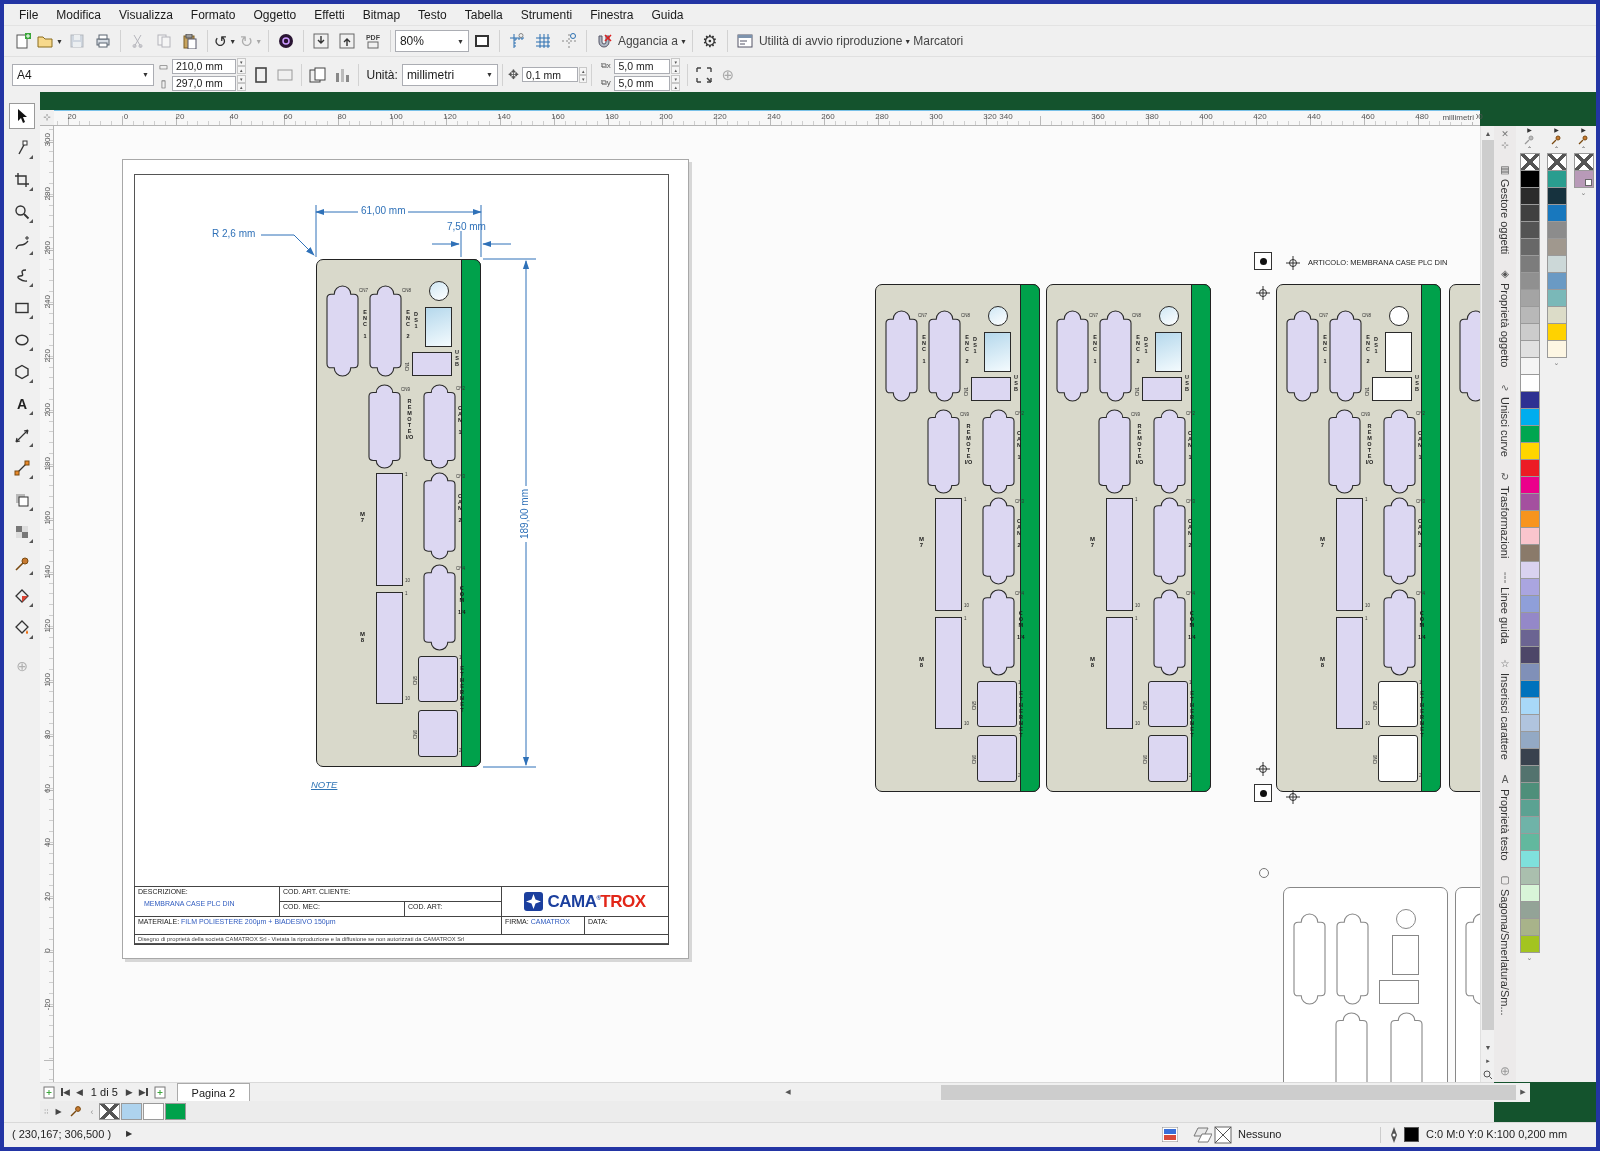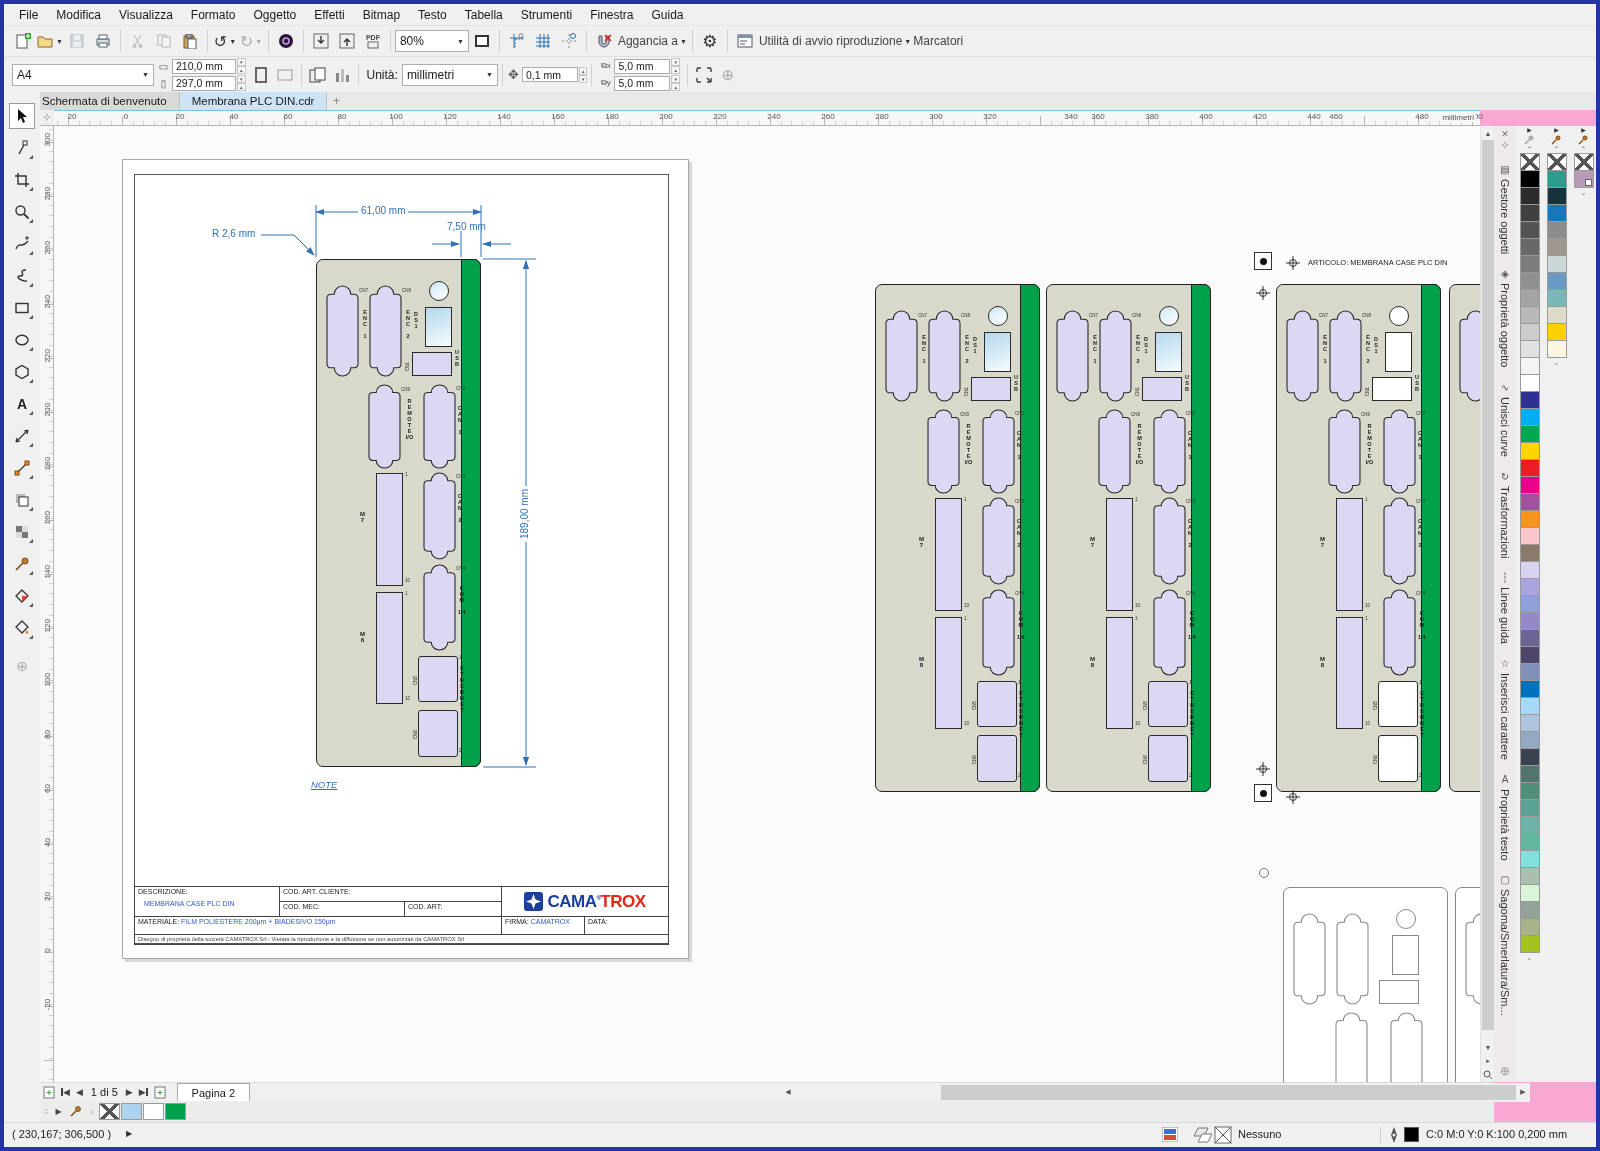--- a/index.html
+++ b/index.html
@@ -1,18 +1,18 @@
 <!DOCTYPE html>
 <html><head>
 <meta charset="utf-8">
 <style>
   * { box-sizing: border-box; }
   html,body { margin:0; padding:0; }
   body { font-family:"Liberation Sans", sans-serif; font-size:12px; color:#1a1a1a; background:#888; }
-  #app { position:relative; width:1600px; height:1151px; background:#f9a8d4; border:4px solid #2335a4; overflow:hidden; }
+  #app { position:relative; width:1600px; height:1151px; background:#14532d; border:4px solid #2335a4; overflow:hidden; }
 
   .abs { position:absolute; }
   .sep { width:1px; height:22px; background:#d2d2d2; margin:0 4px; flex:0 0 auto; }
 
   
   #menubar { position:absolute; left:0; top:0; width:100%; height:22px; background:#f0f0f0; display:flex; align-items:center; padding-left:6px; border-bottom:1px solid #e3e3e3;}
   #menubar .mi { padding:2px 9px; cursor:default; }
 
   
   #toolbar { position:absolute; left:0; top:22px; width:100%; height:30px; background:#f0f0f0; display:flex; align-items:center; padding-left:6px; }
@@ -390,30 +390,20 @@
     <span class="sep"></span>
     <span class="pbtn">
         <svg width="18" height="18">
           <path d="M2,2 h4 M12,2 h4 M2,16 h4 M12,16 h4 M2,2 v4 M2,12 v4 M16,2 v4 M16,12 v4" stroke="#444" fill="none" stroke-width="1.4"></path>
           <path d="M12,12 l4,4" stroke="#444" stroke-width="1.6"></path>
         </svg>
       </span>
     <span class="pbtn" style="color:#aaa;font-size:15px">⊕</span>
   </div>
 
-  <div id="doctabs">
-    <span class="tbtn" style="height:18px">
-        <svg width="14" height="13">
-          <path d="M1,7 L7,1 L13,7 M3,6 v6 h8 v-6" fill="none" stroke="#333" stroke-width="1.5"></path>
-        </svg>
-      </span>
-    <span class="dtab">Schermata di benvenuto</span>
-    <span class="dtab active">Membrana PLC DIN.cdr</span>
-    <span id="tab-plus">+</span>
-  </div>
 
   <div id="rulercorner">⊹</div>
   <div id="hruler">
     <div style="position:absolute;inset:0">
         <span class="rl" style="left: 4px;">20</span>
         <span class="rl" style="left: 58px;">0</span>
         <span class="rl" style="left: 112px;">20</span>
         <span class="rl" style="left: 166px;">40</span>
         <span class="rl" style="left: 220px;">60</span>
         <span class="rl" style="left: 274px;">80</span>
@@ -422,27 +412,27 @@
         <span class="rl" style="left: 436px;">140</span>
         <span class="rl" style="left: 490px;">160</span>
         <span class="rl" style="left: 544px;">180</span>
         <span class="rl" style="left: 598px;">200</span>
         <span class="rl" style="left: 652px;">220</span>
         <span class="rl" style="left: 706px;">240</span>
         <span class="rl" style="left: 760px;">260</span>
         <span class="rl" style="left: 814px;">280</span>
         <span class="rl" style="left: 868px;">300</span>
         <span class="rl" style="left: 922px;">320</span>
-        <span class="rl" style="left: 1003px;">340</span>
+        <span class="rl" style="left: 938px;">340</span>
         <span class="rl" style="left: 1030px;">360</span>
         <span class="rl" style="left: 1084px;">380</span>
         <span class="rl" style="left: 1138px;">400</span>
         <span class="rl" style="left: 1192px;">420</span>
         <span class="rl" style="left: 1246px;">440</span>
-        <span class="rl" style="left: 1268px;">460</span>
+        <span class="rl" style="left: 1300px;">460</span>
         <span class="rl" style="left: 1354px;">480</span>
         <span class="rl" style="left: 1408px;">500</span>
       </div>
     <span id="hruler-unit">millimetri</span>
   </div>
   <div id="vruler">
     <div style="position:absolute;inset:0">
         <span class="rl" style="top: 10px;">300</span>
         <span class="rl" style="top: 64px;">280</span>
         <span class="rl" style="top: 118px;">260</span>

